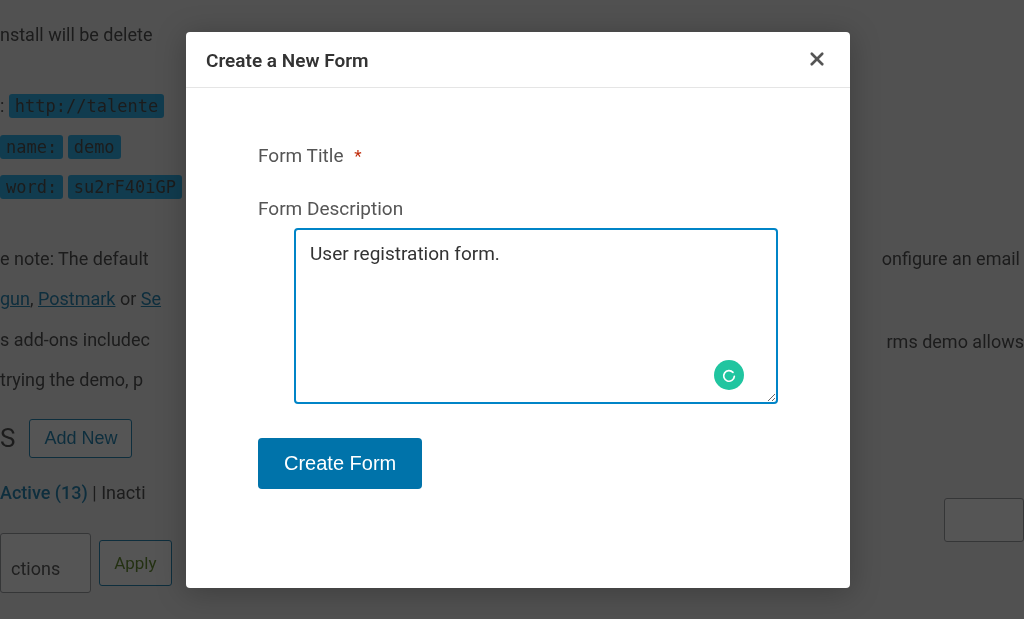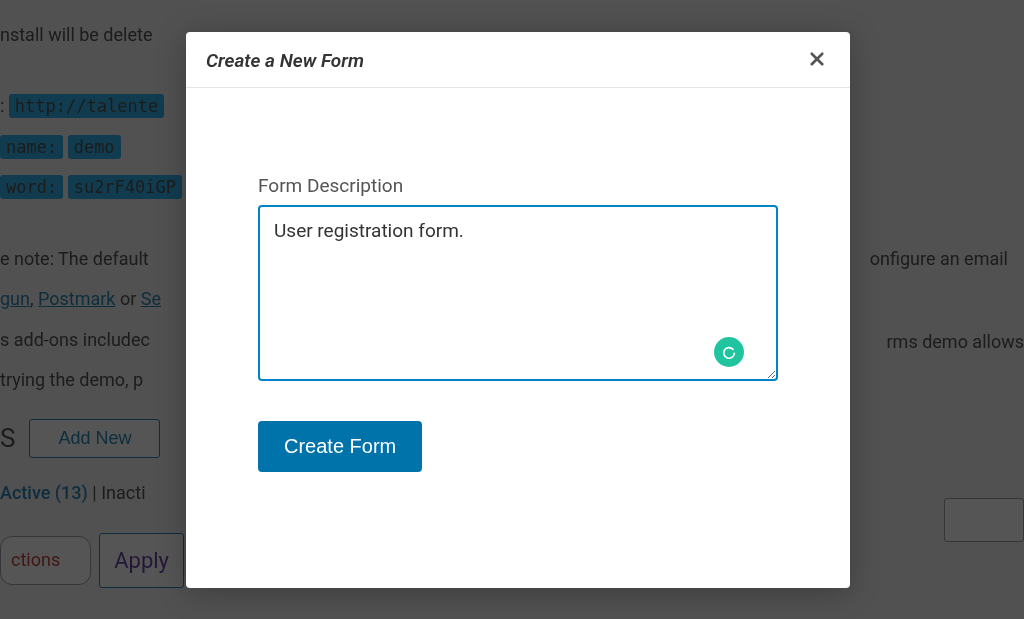--- a/index.html
+++ b/index.html
@@ -41,52 +41,52 @@
       align-items: center;
       gap: 14px;
       margin-top: 20px;
       font-size: 26px;
       font-weight: 400;
     }
     .add-new-btn {
       border: 1px solid #0073aa;
       color: #0073aa;
       background: #fff;
-      padding: 8px 28px;
+      padding: 8px 14px;
       font-size: 18px;
       border-radius: 3px;
       font-weight: 500;
     }
     .tab-row {
       margin-top: 18px;
       font-size: 18px;
       color: #333;
     }
     .tab-active { color: #0073aa; font-weight:500; }
     .actions-row {
       margin-top: 24px;
       display:flex;
       align-items:center;
       gap:8px;
     }
     .select-like {
       border: 1px solid #8c8f94;
-      padding: 8px 30px 8px 10px;
-      font-size: 18px;
-      border-radius: 12px;
-      color: #b91c1c;
+      padding: 20px 30px 8px 10px;
+      font-size: 18px;
+      border-radius: 3px;
+      color: #404040;
       background: #fff;
       position: relative;
     }
     .apply-btn {
       border: 1px solid #0073aa;
-      color: #4c1d95;
+      color: #4d7c0f;
       padding: 8px 14px;
       border-radius: 3px;
-      font-size: 22px;
+      font-size: 17px;
       background:#fff;
     }
     .search-side {
       position:absolute;
       right: 0;
       top: 498px;
       border: 1px solid #8c8f94;
       width: 80px;
       height: 44px;
       background:#fff;
@@ -109,21 +109,20 @@
       display: flex;
       align-items: center;
       justify-content: space-between;
       padding: 14px 20px 12px 20px;
       border-bottom: 1px solid #e5e5e5;
     }
     .modal-title {
       font-size: 19px;
       font-weight: 600;
       color: #333;
-      font-style: italic;
     }
     .close-btn {
       background: none;
       border: none;
       cursor: pointer;
       color: #666;
       padding: 4px;
     }
     .close-btn svg { width: 18px; height: 18px; }
     .modal-body {
@@ -143,21 +142,21 @@
     .text-input {
       width: 100%;
       border: 1px solid #8c8f94;
       border-radius: 4px;
       padding: 10px 14px;
       font-size: 19px;
       color: #333;
       background: #fff;
     }
     .field-group { margin-bottom: 30px; }
-    .textarea-wrap { position: relative; }
+    .textarea-wrap { position: relative; margin-left: 36px; }
     .textarea-input {
       width: 100%;
       height: 176px;
       border: 2px solid #0084c7;
       border-radius: 4px;
       padding: 12px 14px;
       font-size: 19px;
       color: #333;
       background: #fff;
       resize: both;
@@ -178,21 +177,20 @@
     .grammarly-badge svg { width: 16px; height: 16px; }
     .submit-btn {
       background: #0073aa;
       color: #fff;
       border: none;
       border-radius: 4px;
       padding: 14px 26px;
       font-size: 20px;
       font-weight: 500;
       cursor: pointer;
-      margin-top: 6px;
     }
   </style>
 </head>
 <body>
 
 <div class="backdrop">
   <div class="backdrop-content">
     <p>nstall will be delete</p>
     <br>
     <p>
@@ -203,21 +201,21 @@
       <span class="code-inline">name:</span>
       <span class="code-inline">demo</span>
     </p>
     <p>
       <span class="code-inline">word:</span>
       <span class="code-inline">su2rF40iGP</span>
     </p>
     <br>
     <p>
       <span>e note: The default</span>
-      <span style="position:absolute; right:16px;">onfigure an email</span>
+      <span style="position:absolute; right:4px;">onfigure an email</span>
     </p>
     <p>
       <span class="link">gun</span>,
       <span class="link">Postmark</span> or
       <span class="link">Se</span>
       <span style="position:absolute; right:0;margin-top:43px;">rms demo allows</span>
     </p>
     <p>
       <span>s add-ons includec</span>
     </p>
@@ -256,20 +254,24 @@
         <svg viewBox="0 0 24 24" fill="none" stroke="#555" stroke-width="3.5" stroke-linecap="round">
           <line x1="5" y1="5" x2="19" y2="19"></line>
           <line x1="19" y1="5" x2="5" y2="19"></line>
         </svg>
       </span>
     </button>
   </div>
   <div class="modal-body">
 
     <div class="field-group">
+      <label class="form-label">
+        <span>Form Title</span>
+        <span class="required-mark">*</span>
+      </label>
     </div>
 
     <div class="field-group">
       <label class="form-label">Form Description</label>
       <div class="textarea-wrap">
         <textarea class="textarea-input" style="">User registration form.</textarea>
         <div class="grammarly-badge">
           <svg viewBox="0 0 24 24" fill="none" stroke="#fff" stroke-width="2.5" stroke-linecap="round">
             <path d="M 18 8 A 8 8 0 1 0 20 14"></path>
           </svg>

